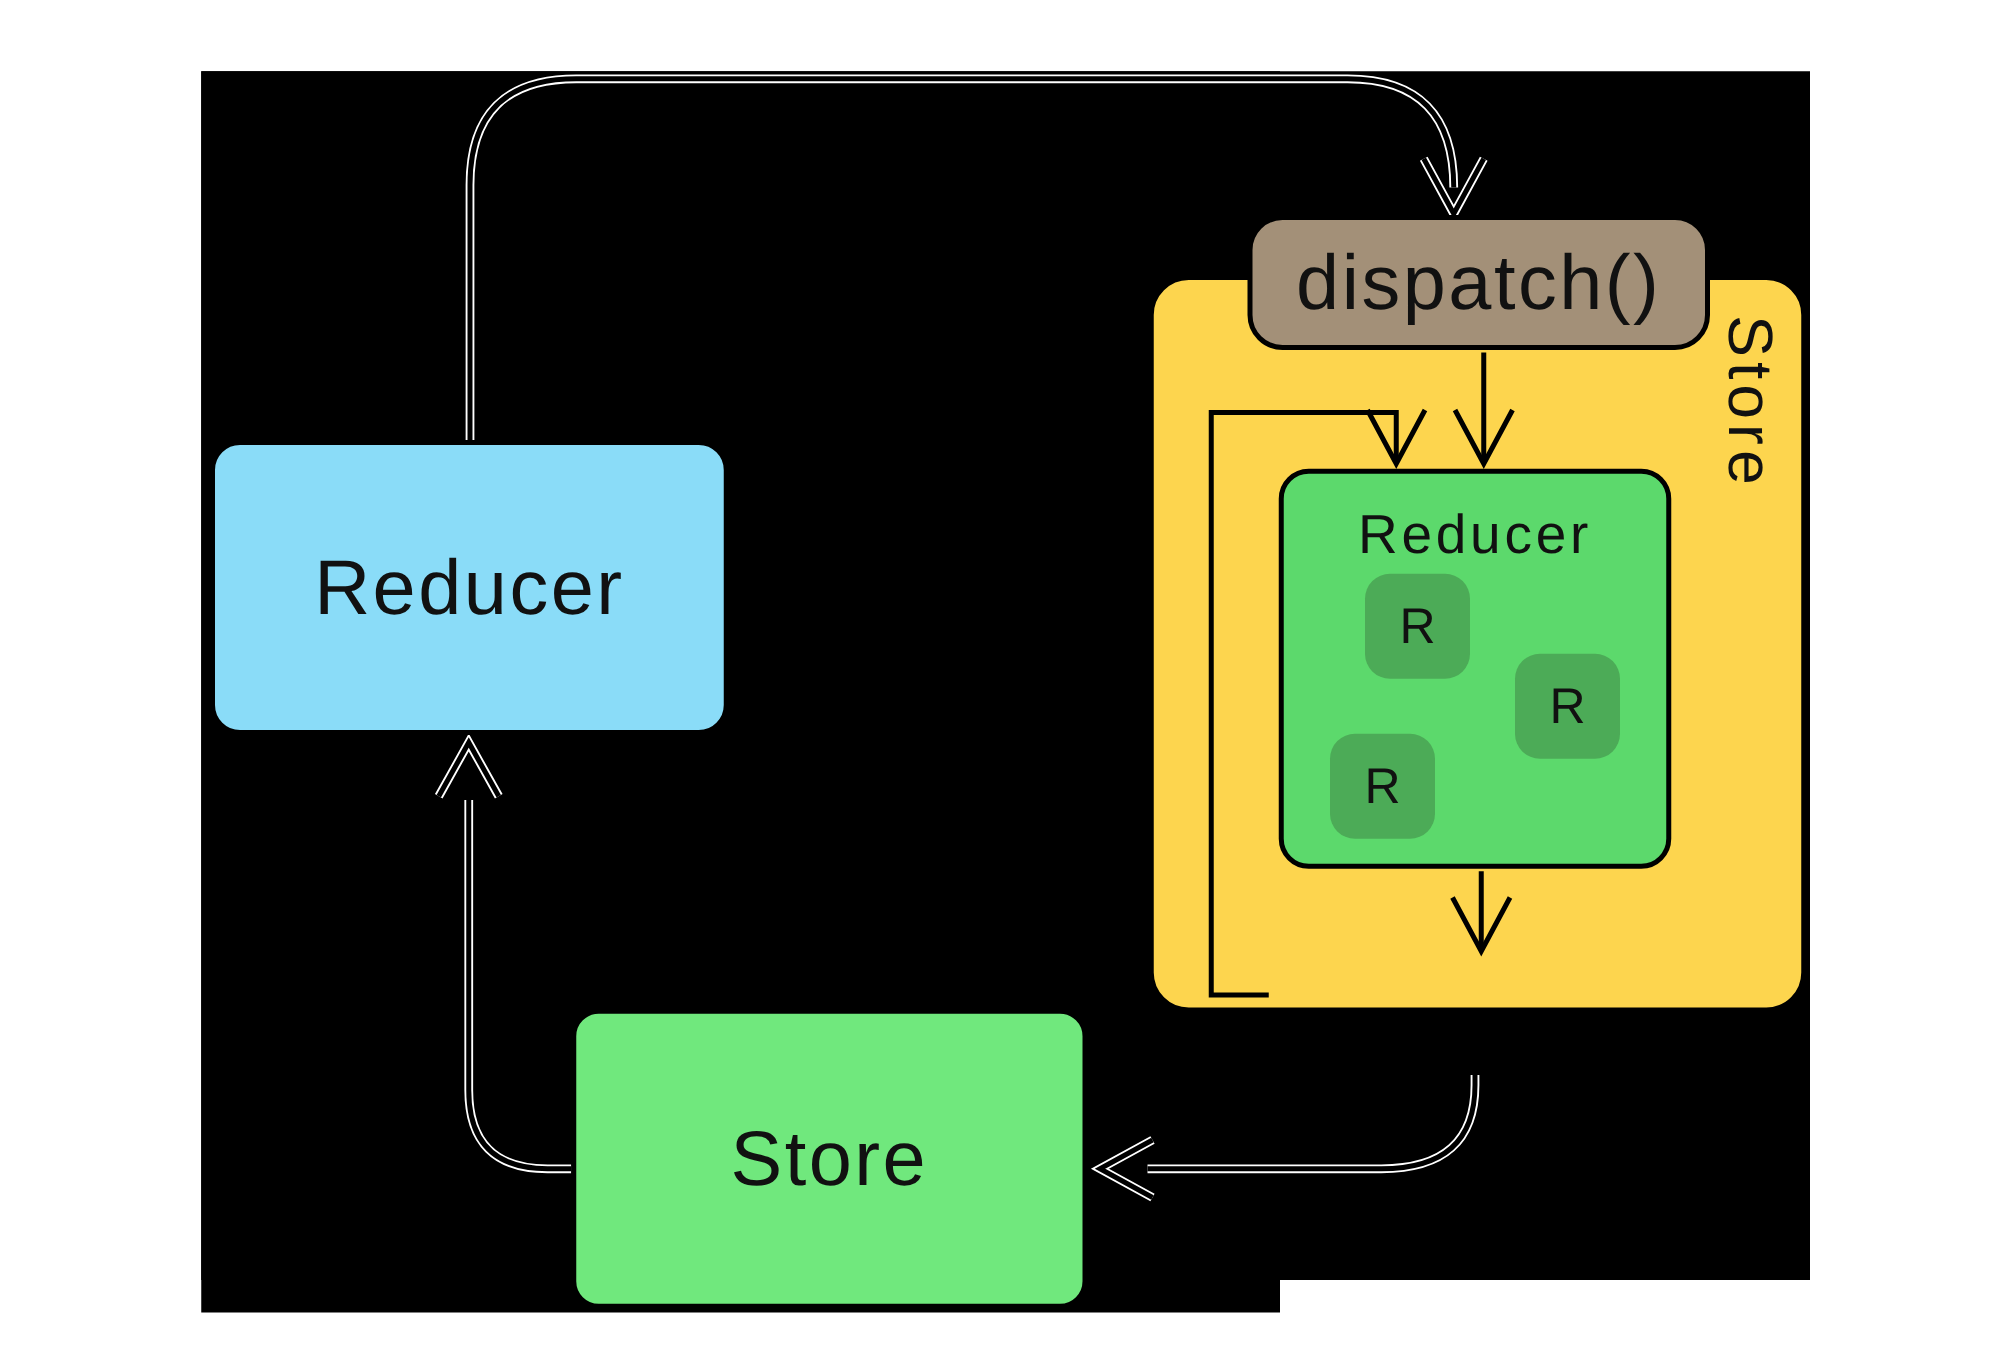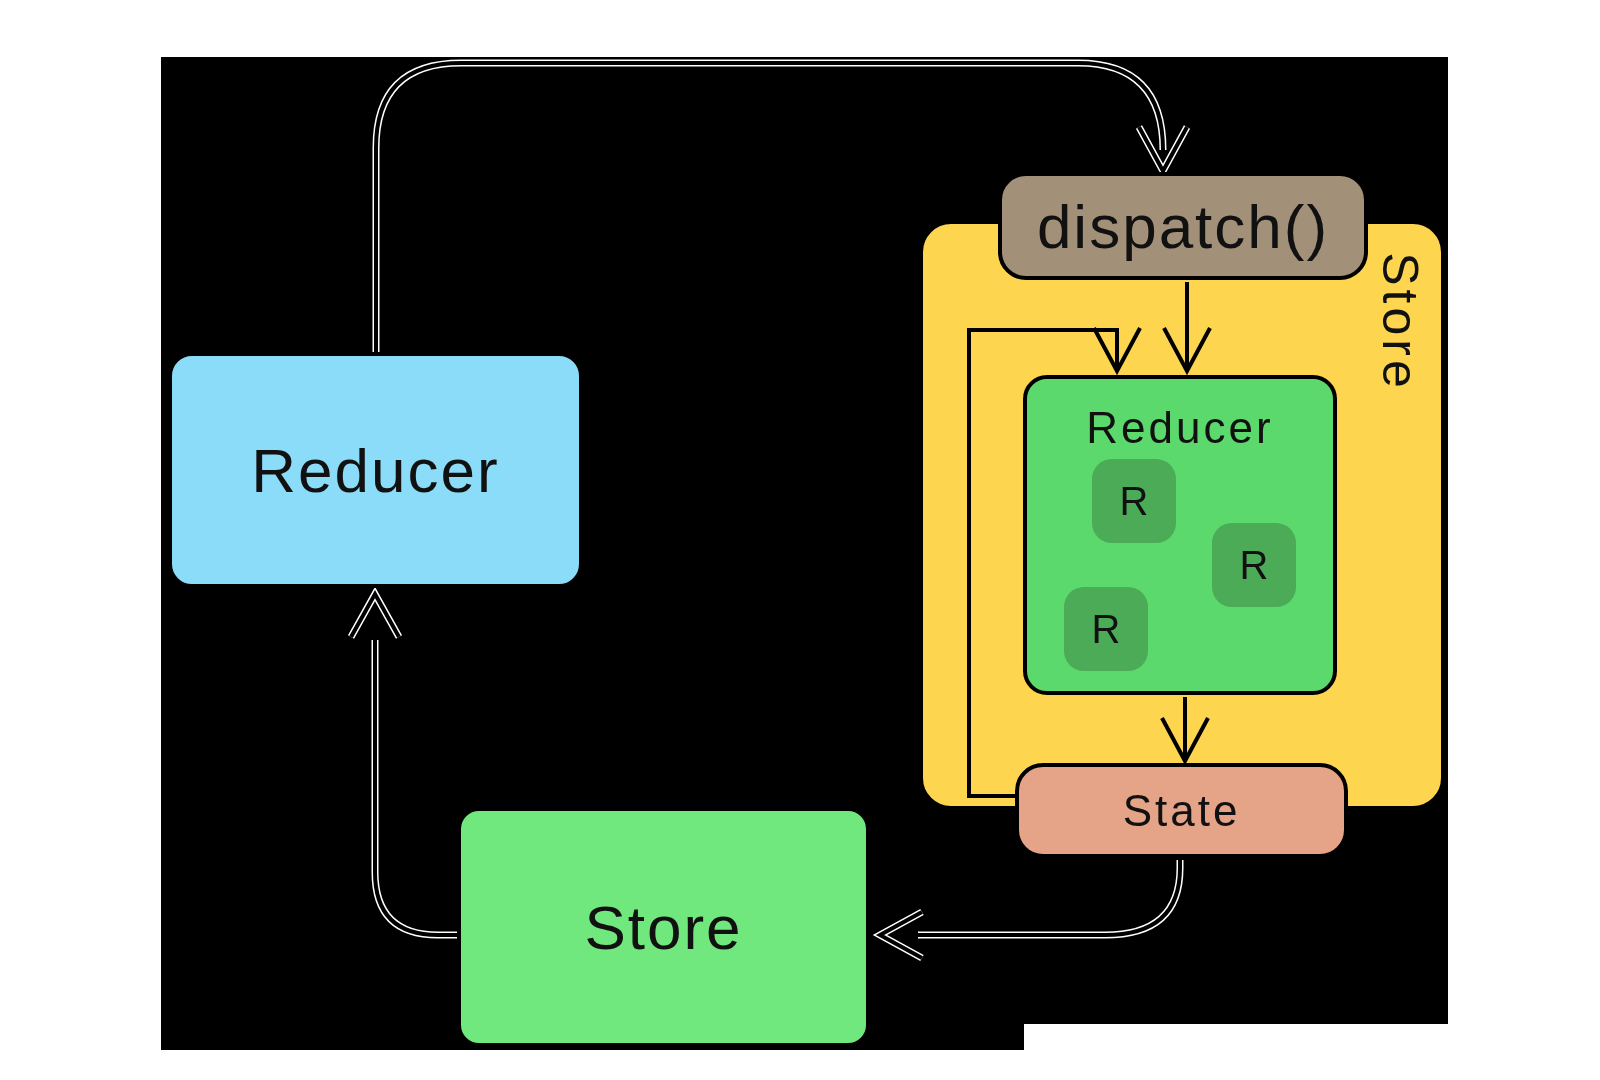--- a/index.html
+++ b/index.html
@@ -119,23 +119,20 @@
   <div class="r-box r1">
     <span>R</span>
   </div>
   <div class="r-box r2">
     <span>R</span>
   </div>
   <div class="r-box r3">
     <span>R</span>
   </div>
 
-  <div class="node node-state">
-    <span>State</span>
-  </div>
 
   <div class="node node-actions">
     <span>Reducer</span>
   </div>
 
   <div class="node node-view">
     <span>Store</span>
   </div>
 
 </div>

